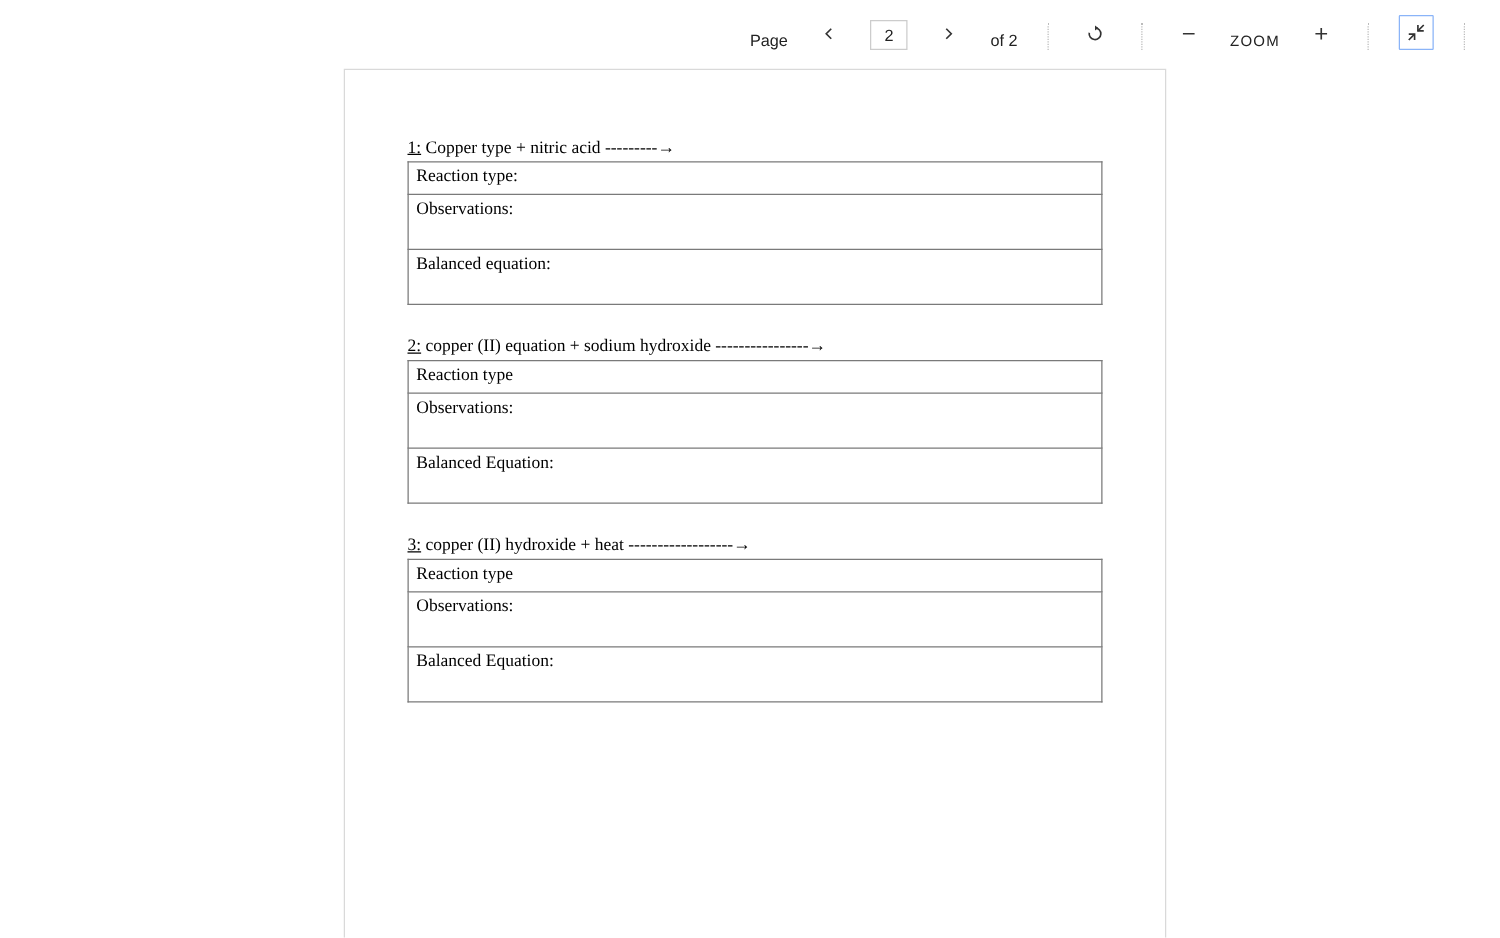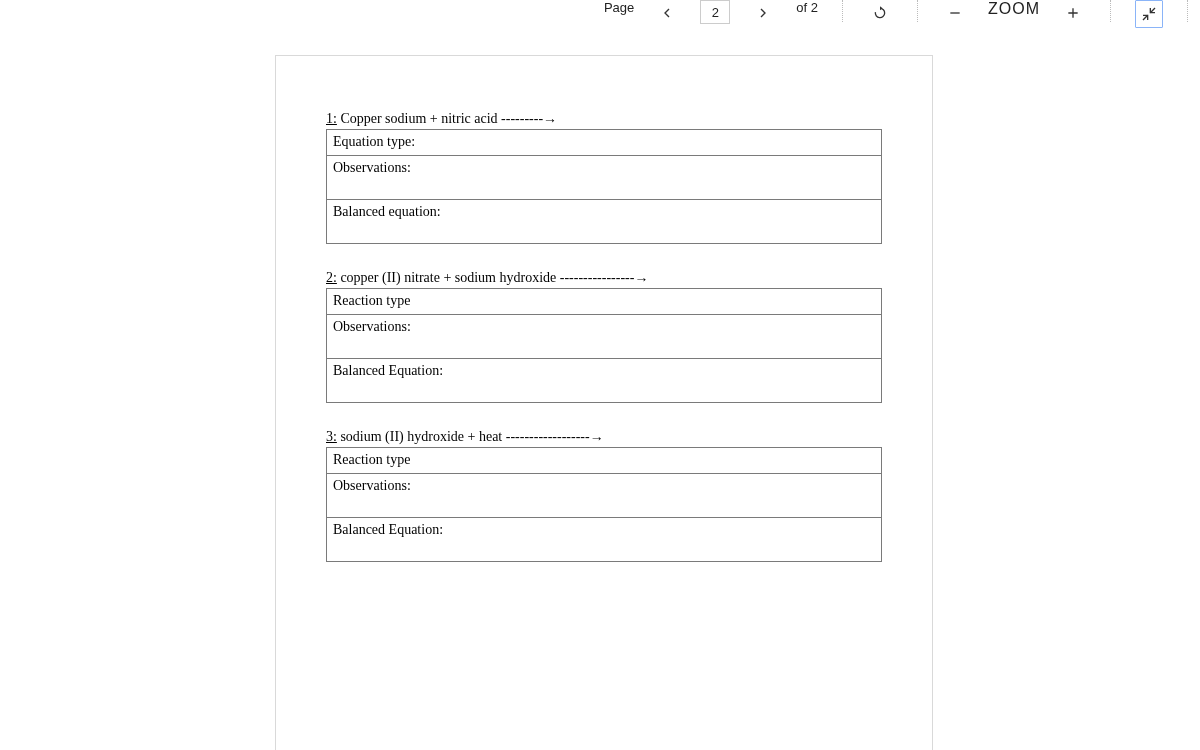--- a/index.html
+++ b/index.html
@@ -8,24 +8,24 @@
       height: 750px;
       font-family: Arial, Helvetica, sans-serif;
       background: #fff;
       overflow: hidden;
       position: relative;
     }
     
     .toolbar {
       position: absolute;
       top: 0;
-      right: 0;
+      right: 16px;
       height: 40px;
       display: flex;
-      align-items: flex-start;
+      align-items: flex-end;
       gap: 20px;
       padding: 0 8px;
       font-size: 13px;
       color: #333;
       user-select: none;
     }
     .toolbar .label { font-size: 13px; color: #222; }
     .page-input {
       width: 30px;
       height: 24px;
@@ -46,21 +46,21 @@
       border-radius: 2px;
     }
     .tb-btn svg { width: 16px; height: 16px; }
     .vsep {
       width: 0;
       height: 22px;
       border-left: 1px dotted #bbb;
       margin: 0 4px;
     }
     .zoom-label {
-      font-size: 16px;
+      font-size: 12px;
       letter-spacing: 1px;
       color: #222;
     }
     .fit-btn {
       width: 28px;
       height: 28px;
       border: 1px solid #8ab4f8;
       display: flex;
       align-items: center;
       justify-content: center;
@@ -161,55 +161,55 @@
       <path d="M21 3l-7 7M3 21l7-7" stroke="currentColor" stroke-width="2"></path>
     </svg>
   </span>
 
   <span class="vsep"></span>
 </div>
 
 <div class="page">
 
   <div class="reaction-block">
-    <div class="reaction-title"><span class="num">1:</span><span> Copper sodium + nitric acid ---------</span><span>→</span></div>
+    <div class="reaction-title"><span class="num">1:</span><span> Copper type + nitric acid ---------</span><span>→</span></div>
     <table class="reaction-table">
       <tbody>
           <tr class="row-reaction-type">
-            <td>Equation type:</td>
+            <td>Reaction type:</td>
           </tr>
       <tr class="row-observations">
             <td>Observations:</td>
           </tr>
       <tr class="row-balanced">
             <td>Balanced equation:</td>
           </tr>
     </tbody>
       </table>
   </div>
 
   <div class="reaction-block">
-    <div class="reaction-title"><span class="num">2:</span><span> copper (II) nitrate + sodium hydroxide ----------------</span><span>→</span></div>
+    <div class="reaction-title"><span class="num">2:</span><span> copper (II) equation + sodium hydroxide ----------------</span><span>→</span></div>
     <table class="reaction-table">
       <tbody>
           <tr class="row-reaction-type">
             <td>Reaction type</td>
           </tr>
       <tr class="row-observations">
             <td>Observations:</td>
           </tr>
       <tr class="row-balanced">
             <td>Balanced Equation:</td>
           </tr>
     </tbody>
       </table>
   </div>
 
   <div class="reaction-block">
-    <div class="reaction-title"><span class="num">3:</span><span> sodium (II) hydroxide + heat ------------------</span><span>→</span></div>
+    <div class="reaction-title"><span class="num">3:</span><span> copper (II) hydroxide + heat ------------------</span><span>→</span></div>
     <table class="reaction-table">
       <tbody>
           <tr class="row-reaction-type">
             <td>Reaction type</td>
           </tr>
       <tr class="row-observations">
             <td>Observations:</td>
           </tr>
       <tr class="row-balanced">
             <td>Balanced Equation:</td>

